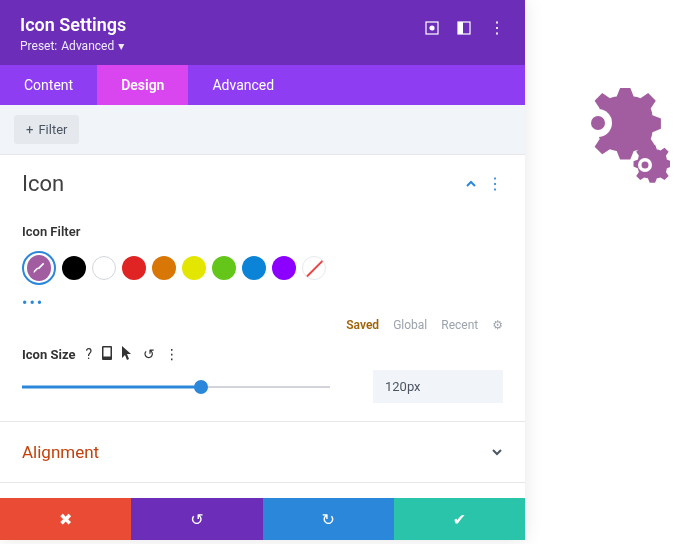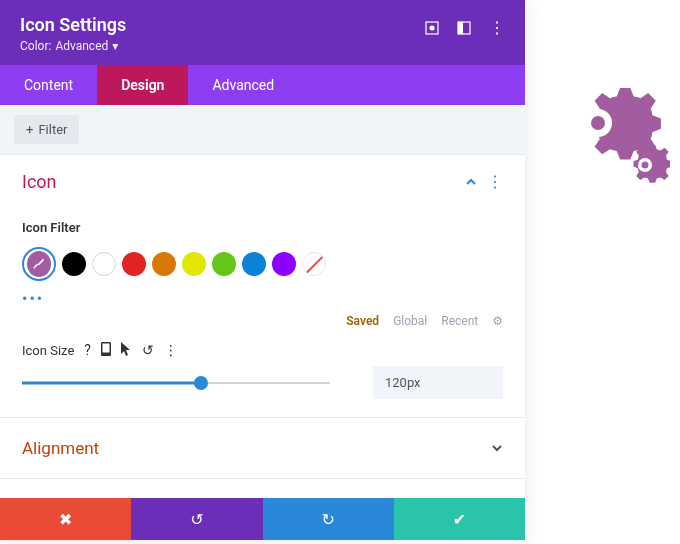--- a/index.html
+++ b/index.html
@@ -6,46 +6,46 @@
 body{background:#fff;width:680px;height:544px;overflow:hidden;position:relative}
 .panel{width:525px;height:540px;position:relative;background:#fff;box-shadow:0 0 18px rgba(0,0,0,.1)}
 .hdr{background:#6c2eb9;color:#fff;padding:14px 20px 12px}
 .hdr-top{display:flex;justify-content:space-between;align-items:flex-start}
 .title{font-size:18px;font-weight:600}
 .preset{font-size:12px;margin-top:4px;display:flex;align-items:center;gap:4px;opacity:.9}
 .hdr-icons{display:flex;gap:18px;align-items:center;padding-top:4px}
 .hdr-icons span{cursor:pointer}
 .tabs{background:#8e3df2;display:flex}
 .tab{padding:12px 24px;color:#fff;font-size:14px;cursor:pointer}
-.tab.active{background:#be185d;font-weight:600}
+.tab.active{background:#d946ef;font-weight:600}
 .srch{background:#f1f5f9;display:flex;align-items:center;padding:10px 14px;border-bottom:1px solid #e5e7eb}
 .srch input{flex:1;border:0;background:transparent;font-size:13px;color:#6b7280;outline:none}
 .filter{background:#e5e9ed;border:0;padding:7px 12px;font-size:13px;color:#4b5563;border-radius:3px;display:flex;align-items:center;gap:5px;cursor:pointer}
 .scroll{height:338px;overflow-y:auto;position:relative}
 .scroll::-webkit-scrollbar{width:6px}
 .scroll::-webkit-scrollbar-thumb{background:#94a3b8;border-radius:3px}
 .sec{border-bottom:1px solid #e5e7eb}
 .sec-hd{display:flex;align-items:center;justify-content:space-between;padding:16px 22px;cursor:pointer}
-.sec-hd.open .sec-title{color:#be185d;font-size:18px}
+.sec-hd.open .sec-title{color:#404040;font-size:22px}
 .sec-title{font-size:17px;color:#6b7280}
 .sec-acts{display:flex;gap:10px;align-items:center;color:#2b87da}
 .sec-body{padding:0 22px 18px}
 .lbl{font-size:13px;font-weight:600;color:#333;margin:12px 0}
 .swatches{display:flex;gap:6px;align-items:center;margin-bottom:8px}
 .sw{width:24px;height:24px;border-radius:50%;cursor:pointer;position:relative}
 .sw.sel{width:34px;height:34px;border:2px solid #2b87da;padding:3px;display:flex;align-items:center;justify-content:center}
 .sw.sel .inner{width:26px;height:26px;border-radius:50%;display:flex;align-items:center;justify-content:center;color:#fff}
 .sw.white{border:1px solid #d1d5db}
 .sw.none{background:#fff;border:1px solid #e5e7eb;position:relative;overflow:hidden}
 .sw.none:after{content:"";position:absolute;width:140%;height:2px;background:#ef4444;top:50%;left:-20%;transform:rotate(-45deg)}
 .dots{color:#2b87da;font-size:16px;letter-spacing:2px;cursor:pointer;margin-bottom:4px}
 .pstate{display:flex;justify-content:flex-end;gap:14px;font-size:12px;margin:6px 0 14px;color:#9ca3af;align-items:center}
 .pstate .sv{color:#a16207;font-weight:600}
 .size-row{display:flex;align-items:center;gap:10px;margin-bottom:8px}
-.size-row .lbl2{font-size:13px;font-weight:400;color:#333}
+.size-row .lbl2{font-size:13px;font-weight:700;color:#333}
 .help-icons{display:flex;gap:10px;color:#333;font-size:14px}
 .help-icons span{cursor:pointer}
 .slider-row{display:flex;align-items:center;gap:43px}
 .slider{flex:1;position:relative;height:20px}
 .track{position:absolute;top:50%;left:0;right:0;height:2px;background:#d1d5db;transform:translateY(-50%)}
 .track-fill{position:absolute;top:50%;left:0;height:3px;background:#2b87da;transform:translateY(-50%)}
 .thumb{position:absolute;top:50%;width:14px;height:14px;background:#2b87da;border-radius:50%;transform:translate(-50%,-50%);cursor:grab}
 .size-val{width:130px;background:#f1f5f9;border:0;padding:9px 12px;font-size:13px;color:#4b5563}
 .acc-hd{display:flex;justify-content:space-between;align-items:center;padding:20px 22px;cursor:pointer;border-bottom:1px solid #e5e7eb}
 .acc-title{font-size:17px;color:#c2410c}
@@ -61,21 +61,21 @@
 </style>
 </head>
 <body>
 
 <div class="panel">
   <div class="hdr">
     <div class="hdr-top">
       <div>
         <div class="title">Icon Settings</div>
         <div class="preset">
-          <span>Color:</span>
+          <span>Preset:</span>
           <span>Advanced</span>
           <span>▾</span>
         </div>
       </div>
       <div class="hdr-icons">
         <span>
             <svg width="14" height="14" viewBox="0 0 14 14" fill="none" stroke="#fff" stroke-width="1.2">
               <rect x="1" y="1" width="12" height="12"></rect>
               <circle cx="7" cy="7" r="2" fill="#fff"></circle>
             </svg>

